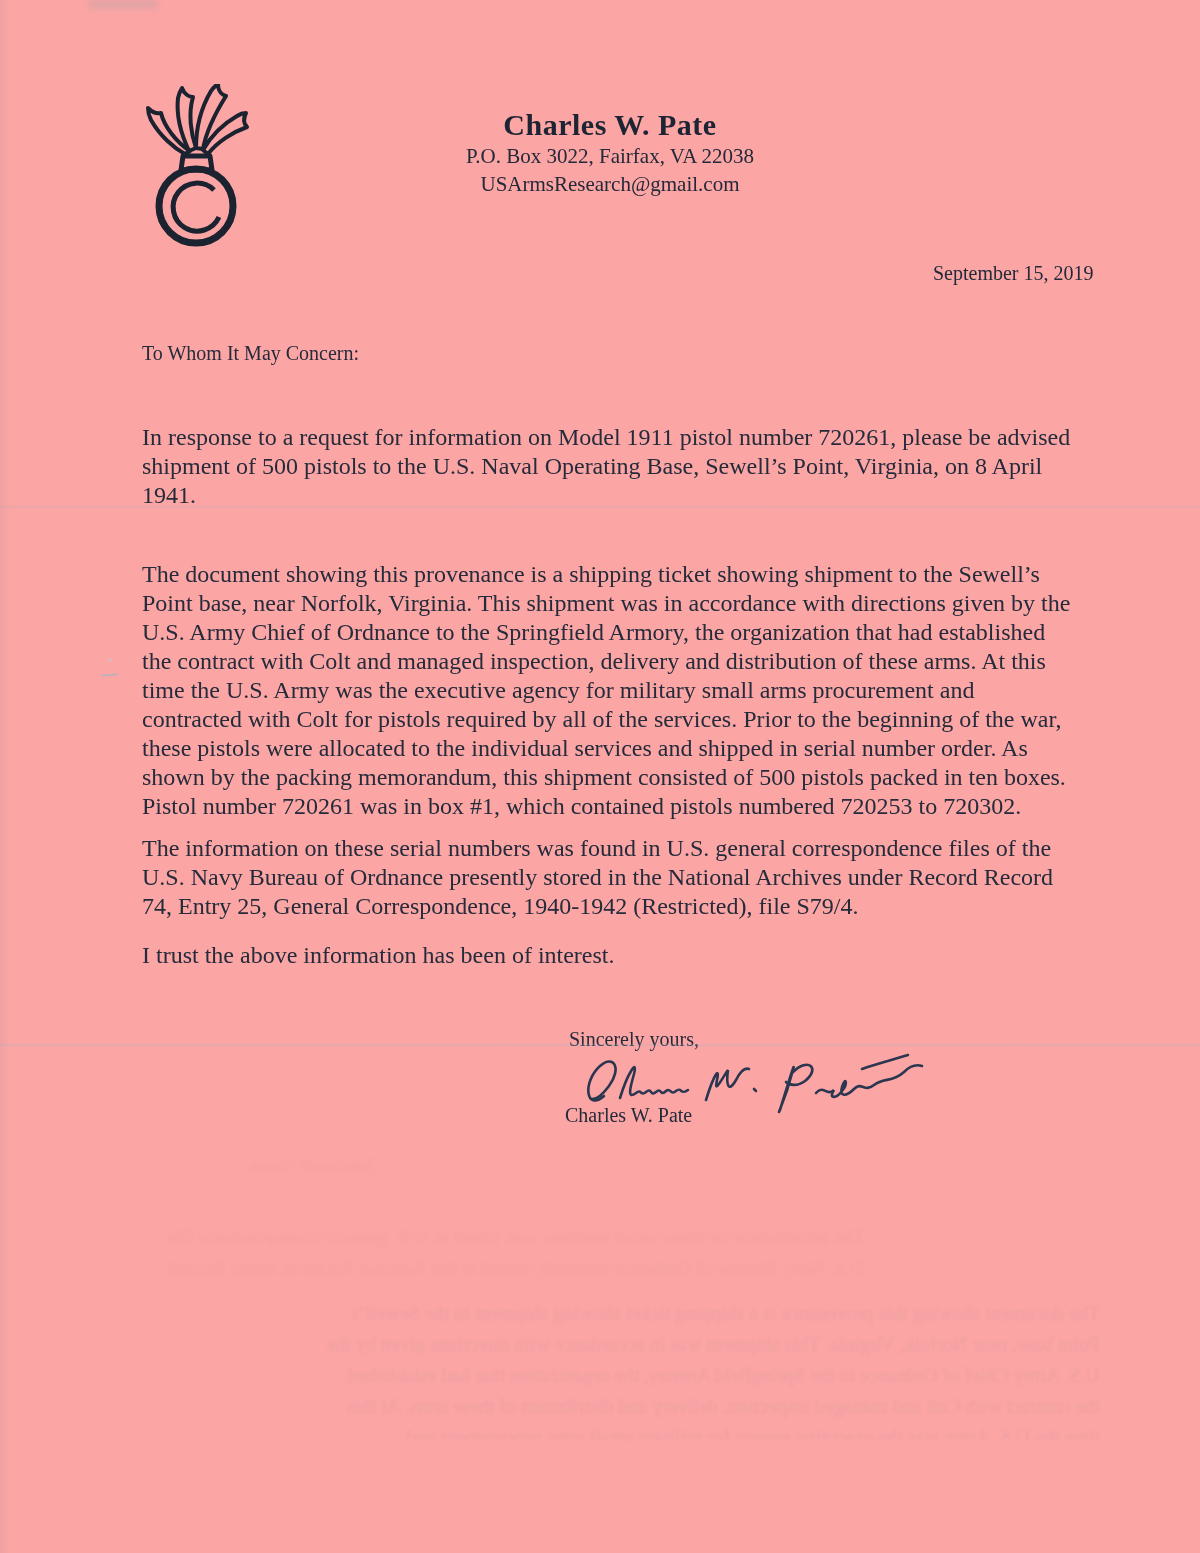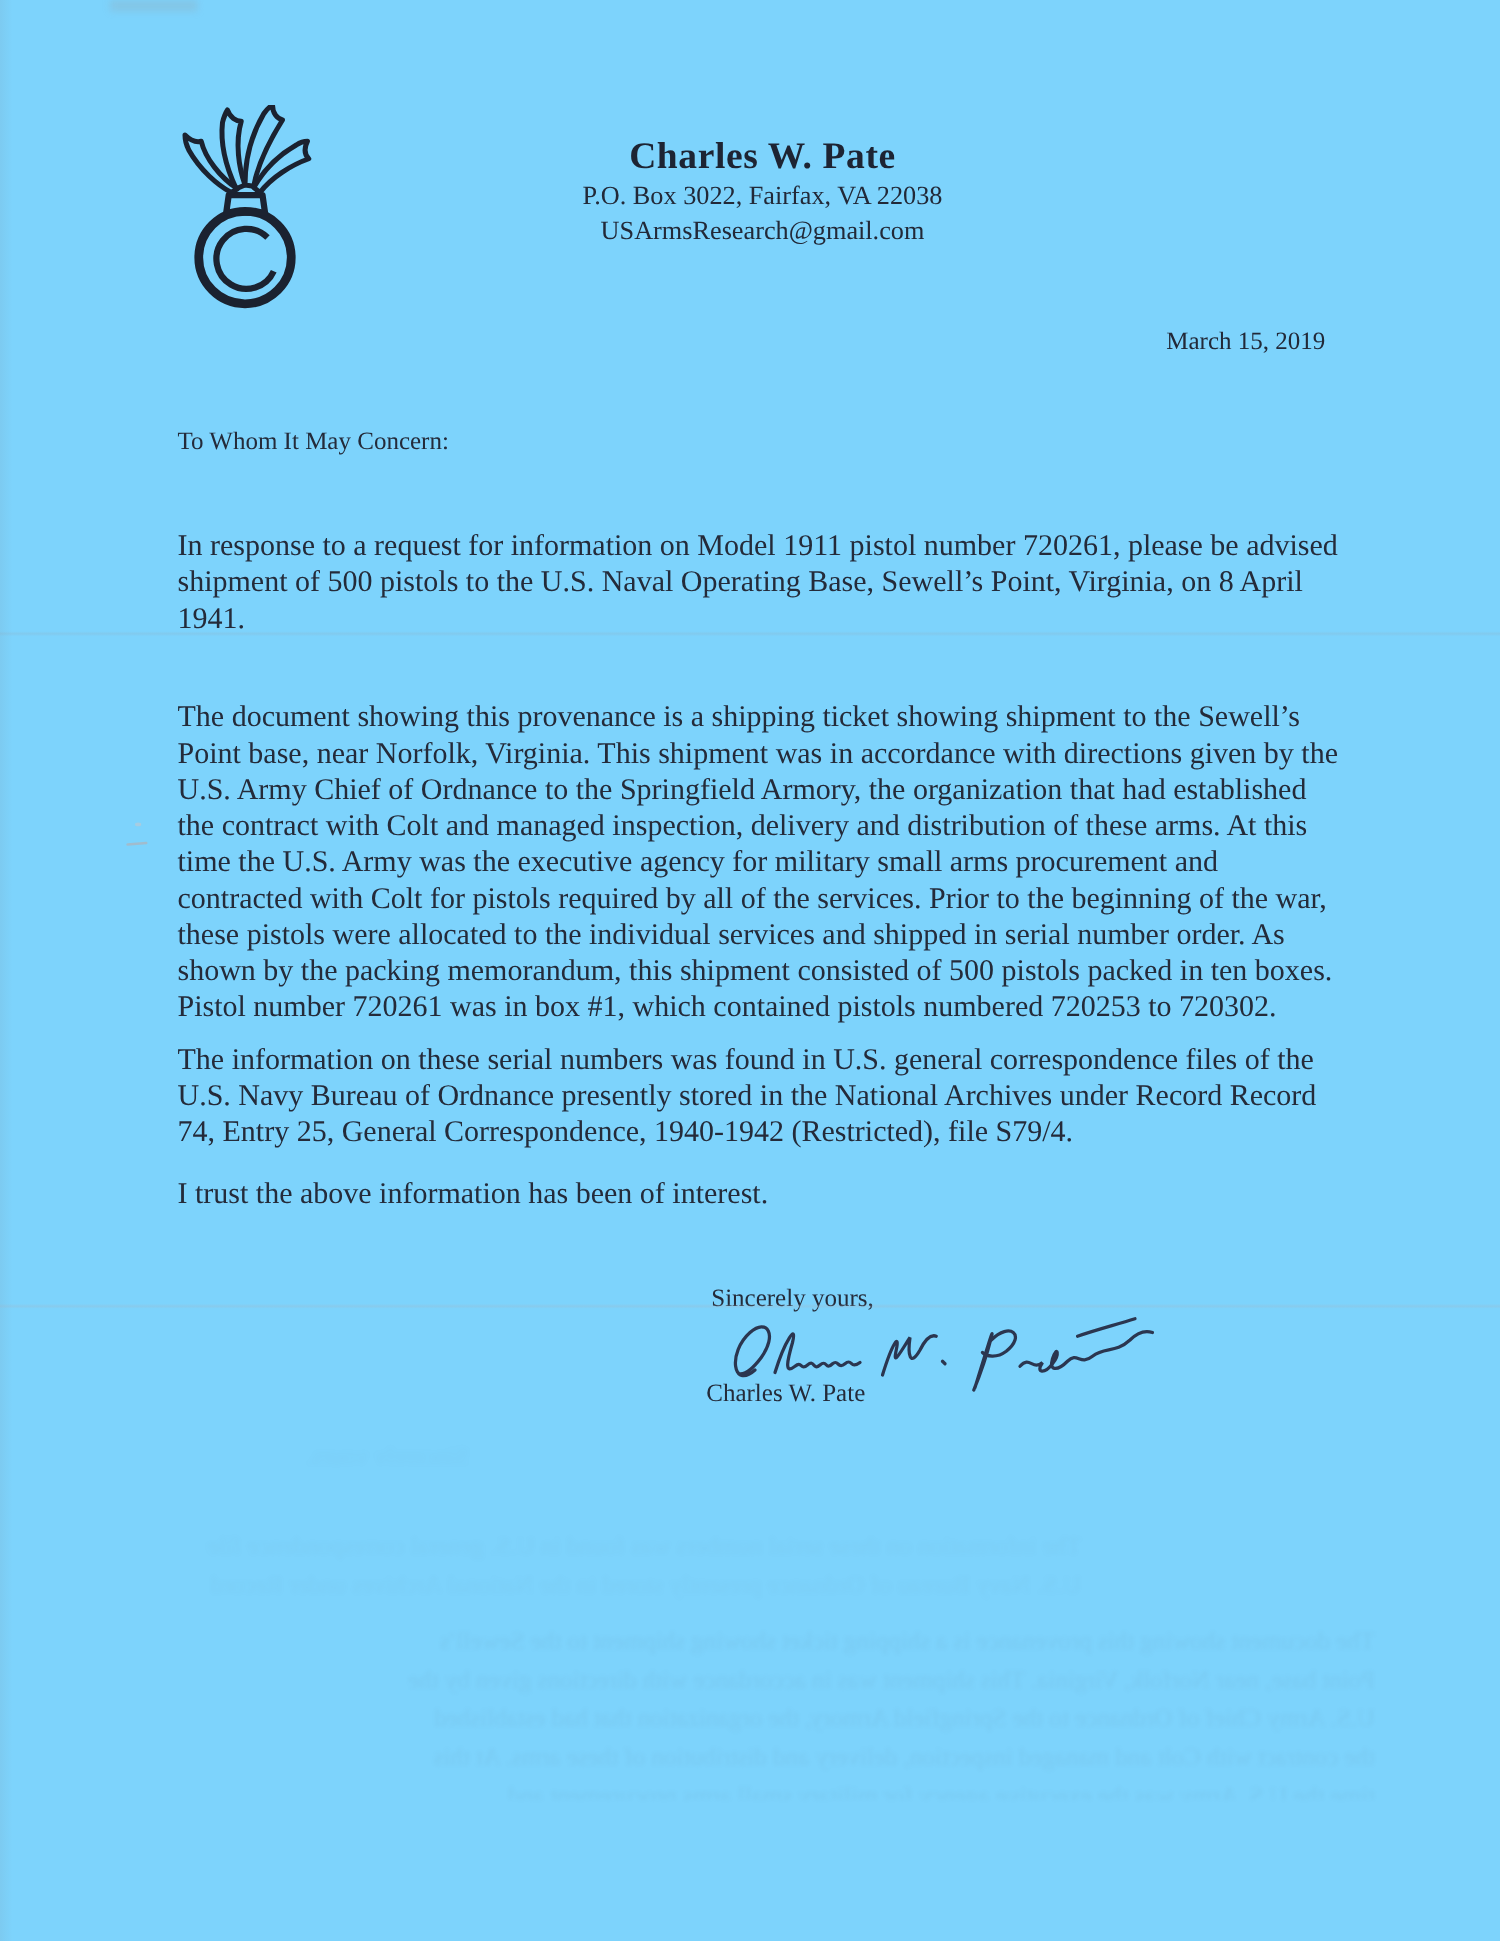--- a/index.html
+++ b/index.html
@@ -4,21 +4,21 @@
 <style>
   html, body {
     margin: 0;
     padding: 0;
     background: #ffffff;
   }
   .page {
     position: relative;
     width: 1200px;
     height: 1553px;
-    background: #7dd3fc;
+    background: #fca5a5;
     overflow: hidden;
     font-family: "Liberation Serif", "DejaVu Serif", serif;
     color: #242b3a;
   }
   
   .edge-left {
     position: absolute; left: 0; top: 0; width: 10px; height: 100%;
     background: linear-gradient(to right, rgba(120,128,140,0.10), rgba(120,128,140,0));
     pointer-events: none;
   }
@@ -124,21 +124,21 @@
     <path class="logo-stroke" stroke-width="4" d="M58 64 C58 44 63 24 73 7 C75 4 77 2 80 0 C80 7 84 11 88 12 C78 28 68 48 65 65 Z"></path>
     <path class="logo-stroke" stroke-width="4" d="M65 66 C73 52 85 40 99 32 C102 30 105 29 108 29 C105 35 106 40 109 43 C95 48 79 58 70 70 Z"></path>
   </svg>
 
   <div class="lh-text">
     <div class="lh-name">Charles W. Pate</div>
     <div class="lh-addr">P.O. Box 3022, Fairfax, VA 22038</div>
     <div class="lh-email">USArmsResearch@gmail.com</div>
   </div>
 
-  <div class="date-line">March 15, 2019</div>
+  <div class="date-line">September 15, 2019</div>
 
   <div class="salutation">To Whom It May Concern:</div>
 
   <div class="para p1">
       <div>In response to a request for information on Model 1911 pistol number 720261, please be advised</div>
       <div>shipment of 500 pistols to the U.S. Naval Operating Base, Sewell’s Point, Virginia, on 8 April</div>
       <div>1941.</div>
     </div>
   <div class="para p2">
       <div>The document showing this provenance is a shipping ticket showing shipment to the Sewell’s</div>

